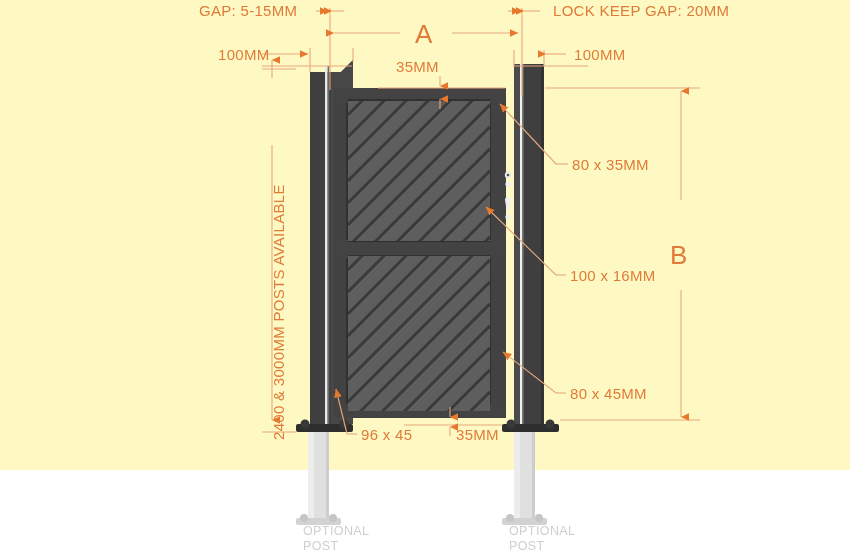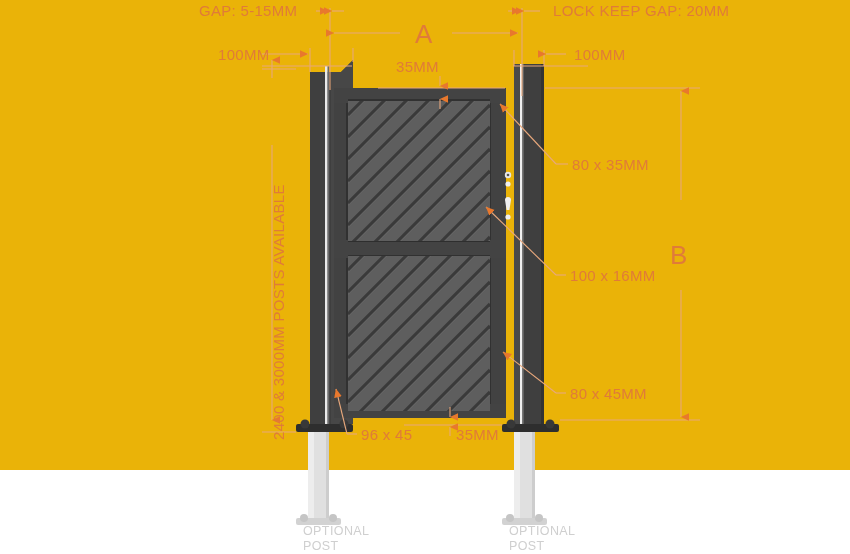--- a/index.html
+++ b/index.html
@@ -1,18 +1,18 @@
 <!DOCTYPE html>
 <html><head>
 <meta charset="utf-8">
 <style>
   html,body{margin:0;padding:0;background:#fff;}
   body{width:850px;height:554px;overflow:hidden;
        font-family:"Liberation Sans","DejaVu Sans",sans-serif;}
-  #stage{position:relative;width:850px;height:470px;background:#eab308;}
+  #stage{position:relative;width:850px;height:470px;background:#fef9c3;}
   svg#drawing{position:absolute;left:0;top:0;width:850px;height:554px;}
   .dimtext{fill:#e07b39;font-family:"Liberation Sans","DejaVu Sans",sans-serif;
            font-size:15px;letter-spacing:.3px;}
   .dimtext.big{font-size:26px;}
   .dimtext.vert{font-size:15px;}
   .ghosttext{fill:#cfcfcf;font-family:"Liberation Sans","DejaVu Sans",sans-serif;
              font-size:12.5px;letter-spacing:.4px;}
   .dimline{stroke:#e8a87c;stroke-width:1.1;fill:none;}
   .leader{stroke:#e8a87c;stroke-width:1.1;fill:none;}
   .arrow{fill:#e8782d;}

